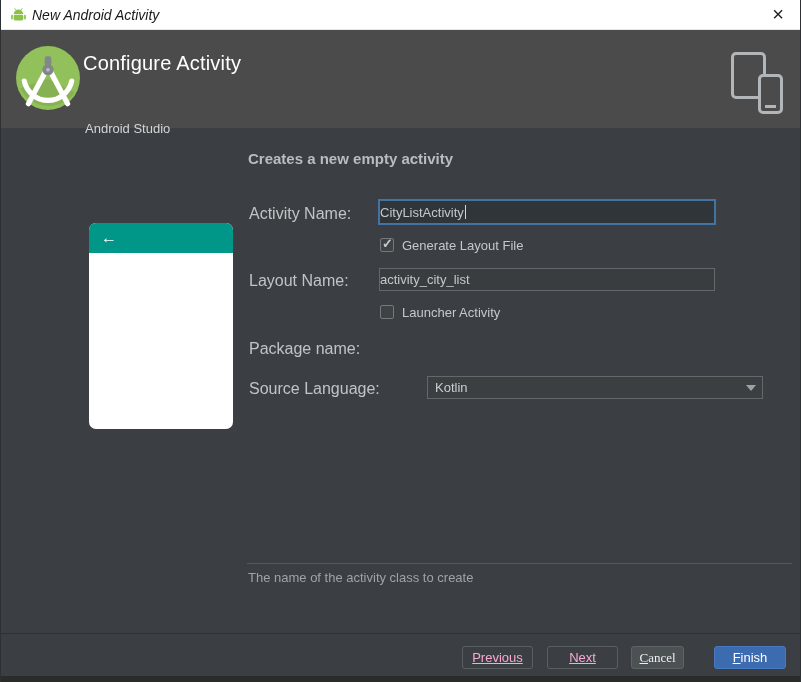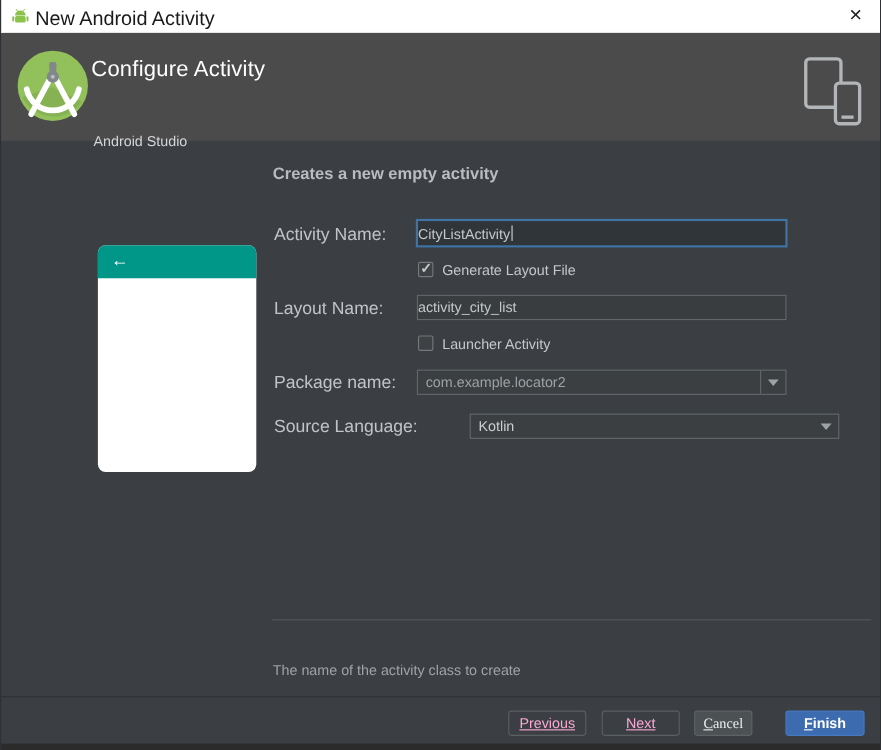--- a/index.html
+++ b/index.html
@@ -6,21 +6,21 @@
   html,body { background:#222; }
   .window {
     position:relative; width:801px; height:682px; overflow:hidden;
     background: var(--content-bg, #3b3f43);
     font-family:"Liberation Sans", sans-serif;
     border-left:1px solid #2e3134; border-right:1px solid #2e3134;
   }
 
   
   .titlebar { position:absolute; top:0; left:0; right:0; height:30px; background:var(--titlebar-bg,#fff); border-bottom:1px solid #e6e6e6; }
-  .titlebar-title { position:absolute; left:31px; top:7px; font-size:18px; color:#1a1a1a; }
+  .titlebar-title { position:absolute; left:31px; top:7px; font-size:14px; color:#1a1a1a;font-style:italic; }
   .android-icon { position:absolute; left:9px; top:7px; width:17px; height:17px; }
   .close-btn { position:absolute; right:8px; top:1px; width:28px; height:28px; font-size:20px; line-height:26px; text-align:center; color:#222; font-weight:300; }
 
   
   .header { position:absolute; top:30px; left:0; right:0; height:98px; background:var(--header-bg,#4b4b4b); }
   .logo { position:absolute; left:14px; top:15px; width:66px; height:66px; }
   .header-title { position:absolute; left:82px; top:22px; font-size:20px; font-weight:400; color:#ffffff; letter-spacing:.2px; }
   .header-subtitle { position:absolute; left:84px; top:61px; font-size:13px; color:#d3d5d6;margin-top:30px; }
   .devices-icon { position:absolute; right:17px; top:22px; width:52px; height:62px; }
   .tablet { position:absolute; left:0; top:0; width:35px; height:47px; border:3px solid #b3b6b8; border-radius:5px; }
@@ -54,30 +54,30 @@
   .combo-package { top:336px; } .combo-source { top:376px;margin-left:48px; }
   .combo-value { position:absolute; left:7px; top:3px; }
   .combo-package .combo-value { color:#9da2a5; }
   .combo-source  .combo-value { color:#cacecf; }
   .combo-arrow-btn { position:absolute; right:0; top:0; bottom:0; width:23px; border-left:1px solid #63686b; }
   .arrow-down { position:absolute; right:6px; top:8px; width:0; height:0;
     border-left:5px solid transparent; border-right:5px solid transparent; border-top:6px solid #9da2a5; }
   .combo-arrow-btn .arrow-down { right:6px; top:8px; }
 
   .hint-line { position:absolute; left:246px; top:563px; width:545px; height:1px; background:#54585b; }
-  .hint-text { position:absolute; left:247px; top:570px; font-size:13px; color:#9fa3a6;margin-top:32px; }
+  .hint-text { position:absolute; left:247px; top:570px; font-size:13px; color:#9fa3a6; }
 
   
   .footer-divider { position:absolute; left:0; right:0; top:633px; height:1px; background:#2d3134; }
   .btn { position:absolute; top:646px; height:23px; border-radius:3px; font-size:13px; line-height:21px; text-align:center; }
   .btn.disabled { background:transparent; border:1px solid #5a5f62; color:#f9a8d4;text-decoration:underline; }
   .btn-previous { left:461px; width:71px; }
   .btn-next { left:546px; width:71px; }
   .btn-cancel { left:630px; width:53px; background:#4c5154; border:1px solid #5e6366; color:#edeff0;font-family:Liberation Serif, serif; }
-  .btn-finish { left:713px; width:72px; background:var(--finish-blue,#3c6bb0); border:1px solid #4679c0; color:#ffffff; font-weight:bold; }
+  .btn-finish { left:713px; width:72px; background:var(--finish-blue,#3c6bb0); border:1px solid #4679c0; color:#ffffff; font-weight:normal; }
   .bottom-strip { position:absolute; left:0; right:0; top:676px; height:6px; background:#2b2b2b; }
 </style>
 </head>
 <body>
 
 <div class="window">
 
   <div class="titlebar">
     <svg class="android-icon" viewBox="0 0 24 24">
       <g fill="#8bc34a">
@@ -147,26 +147,20 @@
   </div>
 
   <div class="checkbox-row cb-launcher">
     <span class="checkbox" data-checked="false">
       
     </span>
     <span class="checkbox-label">Launcher Activity</span>
   </div>
 
   <span class="form-label lbl-package">Package name:</span>
-  <div class="combo combo-package">
-    <span class="combo-value">com.example.locator2</span>
-    <span class="combo-arrow-btn">
-      <span class="arrow-down"></span>
-    </span>
-  </div>
 
   <span class="form-label lbl-source">Source Language:</span>
   <div class="combo combo-source">
     <span class="combo-value">Kotlin</span>
     <span class="arrow-down"></span>
   </div>
 
   <div class="hint-line"></div>
   <div class="hint-text">The name of the activity class to create</div>
 

